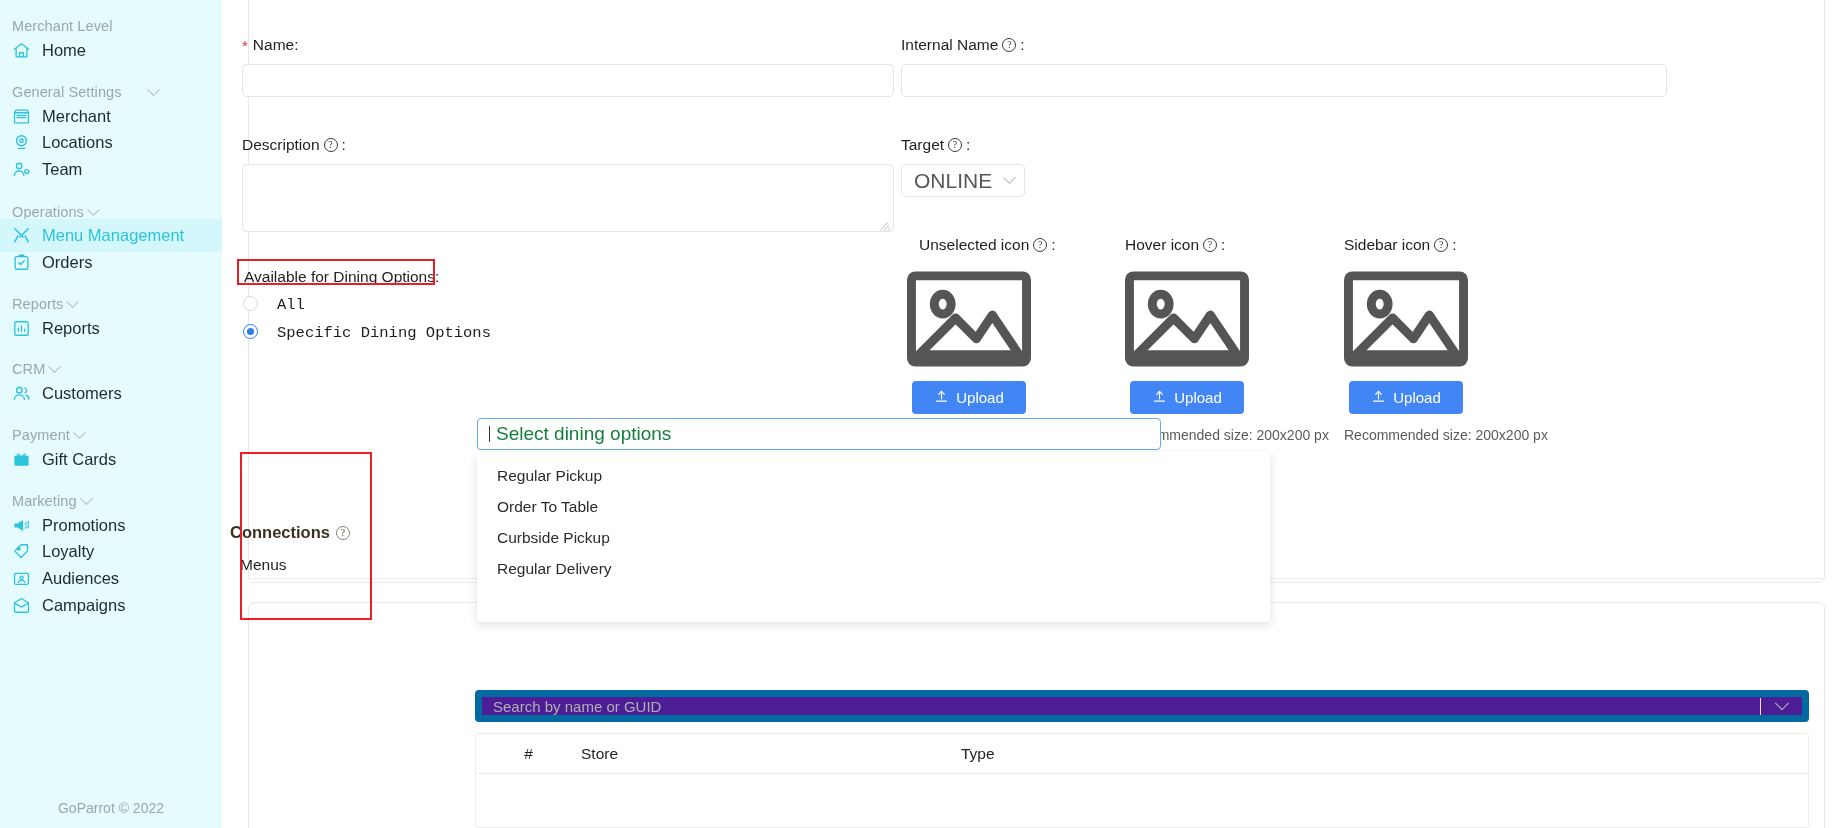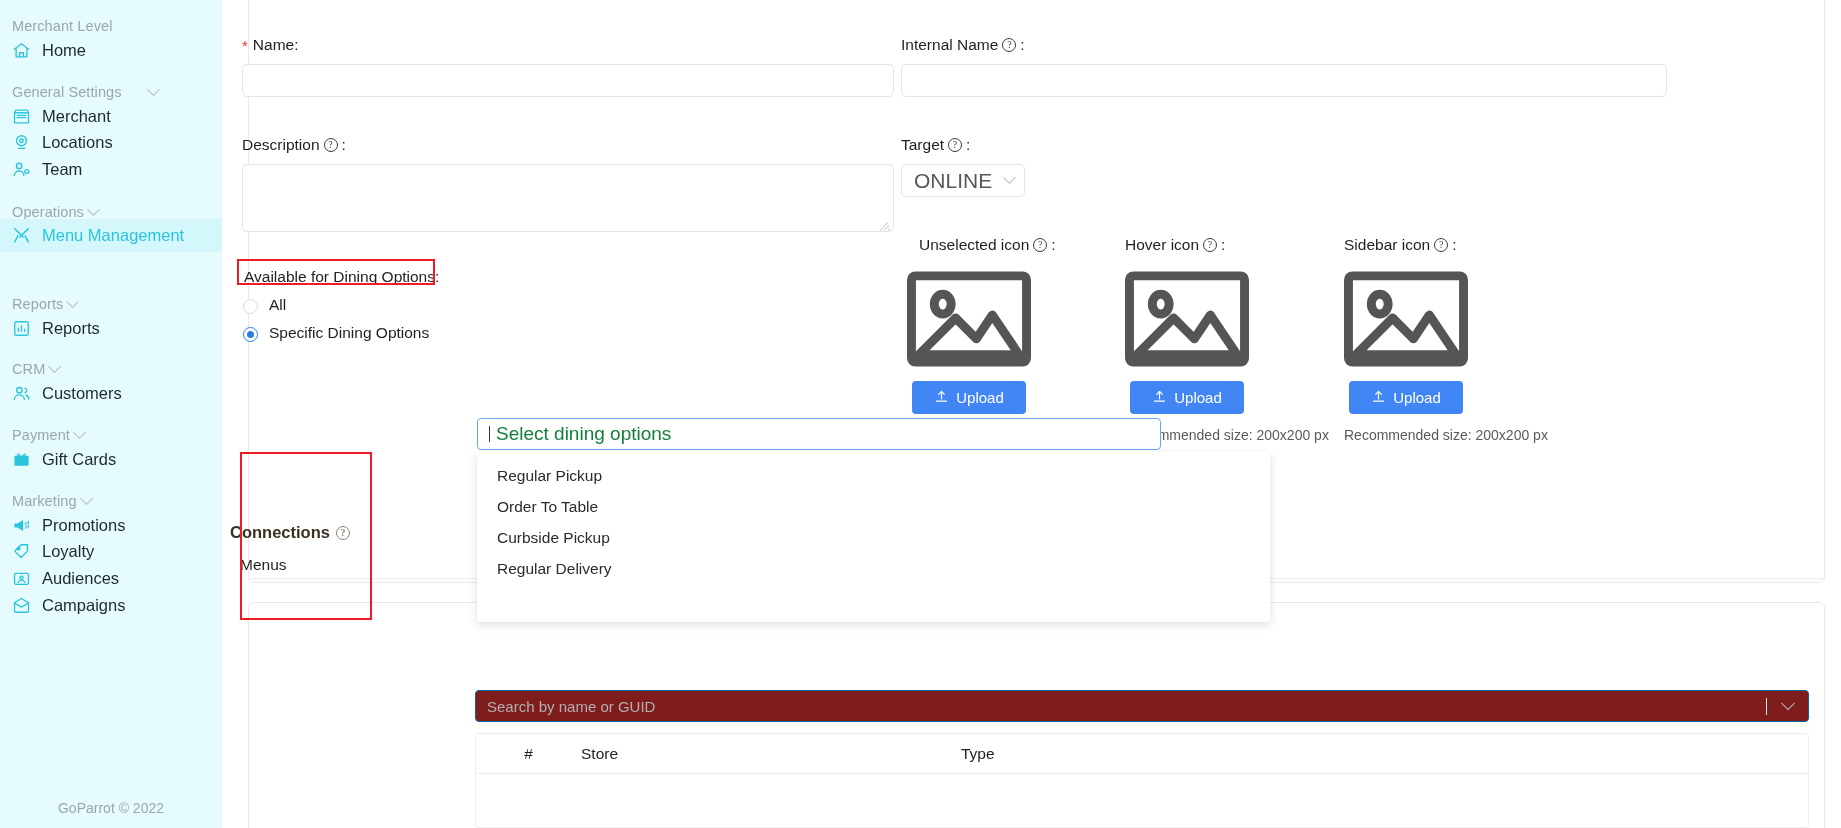--- a/index.html
+++ b/index.html
@@ -167,22 +167,23 @@
   .annot {
     position: absolute;
     border: 2px solid #ee1c25;
     pointer-events: none;
     z-index: 40;
   }
 
   
   .radio-row {
     position: absolute;
-    display: flex; align-items: flex-end; gap: 11px;
+    display: flex; align-items: flex-start; gap: 19px;
     cursor: pointer;
+    font-family: Liberation Mono, monospace;
   }
   .radio {
     width: 15px; height: 15px;
     border-radius: 50%;
     border: 1.4px solid #d9d9d9;
     background: #fff;
     flex: 0 0 15px;
     position: relative;
   }
   .radio.checked { border-color: #2b7de9; }
@@ -279,23 +280,23 @@
   .sub-label {
     position: absolute;
     font-size: 15.5px;
     color: #1f1f1f;
   }
 
   #menus-search {
     position: absolute;
     left: 253px; top: 690px;
     width: 1334px; height: 32px;
-    border: 1px solid #0369a1;
+    border: 7px solid #0369a1;
     border-radius: 4px;
-    background: #7f1d1d;
+    background: #4c1d95;
     display: flex; align-items: center;
   }
   #menus-search .ph {
     font-size: 15px; color: #b0b0b0;
     padding-left: 11px; flex: 1;
   }
   #menus-search .divider { width: 1px; height: 17px; background: #e4e4e4; }
   #menus-search .chev-wrap {
     width: 41px;
     display: flex; align-items: center; justify-content: center;
@@ -404,20 +405,30 @@
         <svg width="19" height="19" viewBox="0 0 24 24" fill="none" stroke="currentColor" stroke-width="1.9" stroke-linecap="round" stroke-linejoin="round">
             <path d="M3.5 3.5 14 14"></path>
             <path d="M20.5 3.5 10 14"></path>
             <path d="M16.5 12.5 20.5 20"></path>
             <path d="M7.5 12.5 3.5 20"></path>
           </svg>
       </span>
       <span class="lbl">Menu Management</span>
     </div>
 
+    <div class="nav-item" style="top:246px;">
+      <span class="ico">
+        <svg width="19" height="19" viewBox="0 0 24 24" fill="none" stroke="currentColor" stroke-width="1.7" stroke-linecap="round" stroke-linejoin="round">
+            <rect x="4" y="4.5" width="16" height="16" rx="2"></rect>
+            <path d="M8.5 12.2l2.4 2.4 4.6-4.8"></path>
+            <path d="M9 2.8h6"></path>
+          </svg>
+      </span>
+      <span class="lbl">Orders</span>
+    </div>
 
     <div class="nav-group-label" style="left:12px; top:296px;">
       <span>Reports</span>
       <span class="caret"></span>
     </div>
 
     <div class="nav-item" style="top:312px;">
       <span class="ico">
         <svg width="19" height="19" viewBox="0 0 24 24" fill="none" stroke="currentColor" stroke-width="1.7" stroke-linecap="round" stroke-linejoin="round">
             <rect x="3.5" y="3.5" width="17" height="17" rx="2"></rect>

